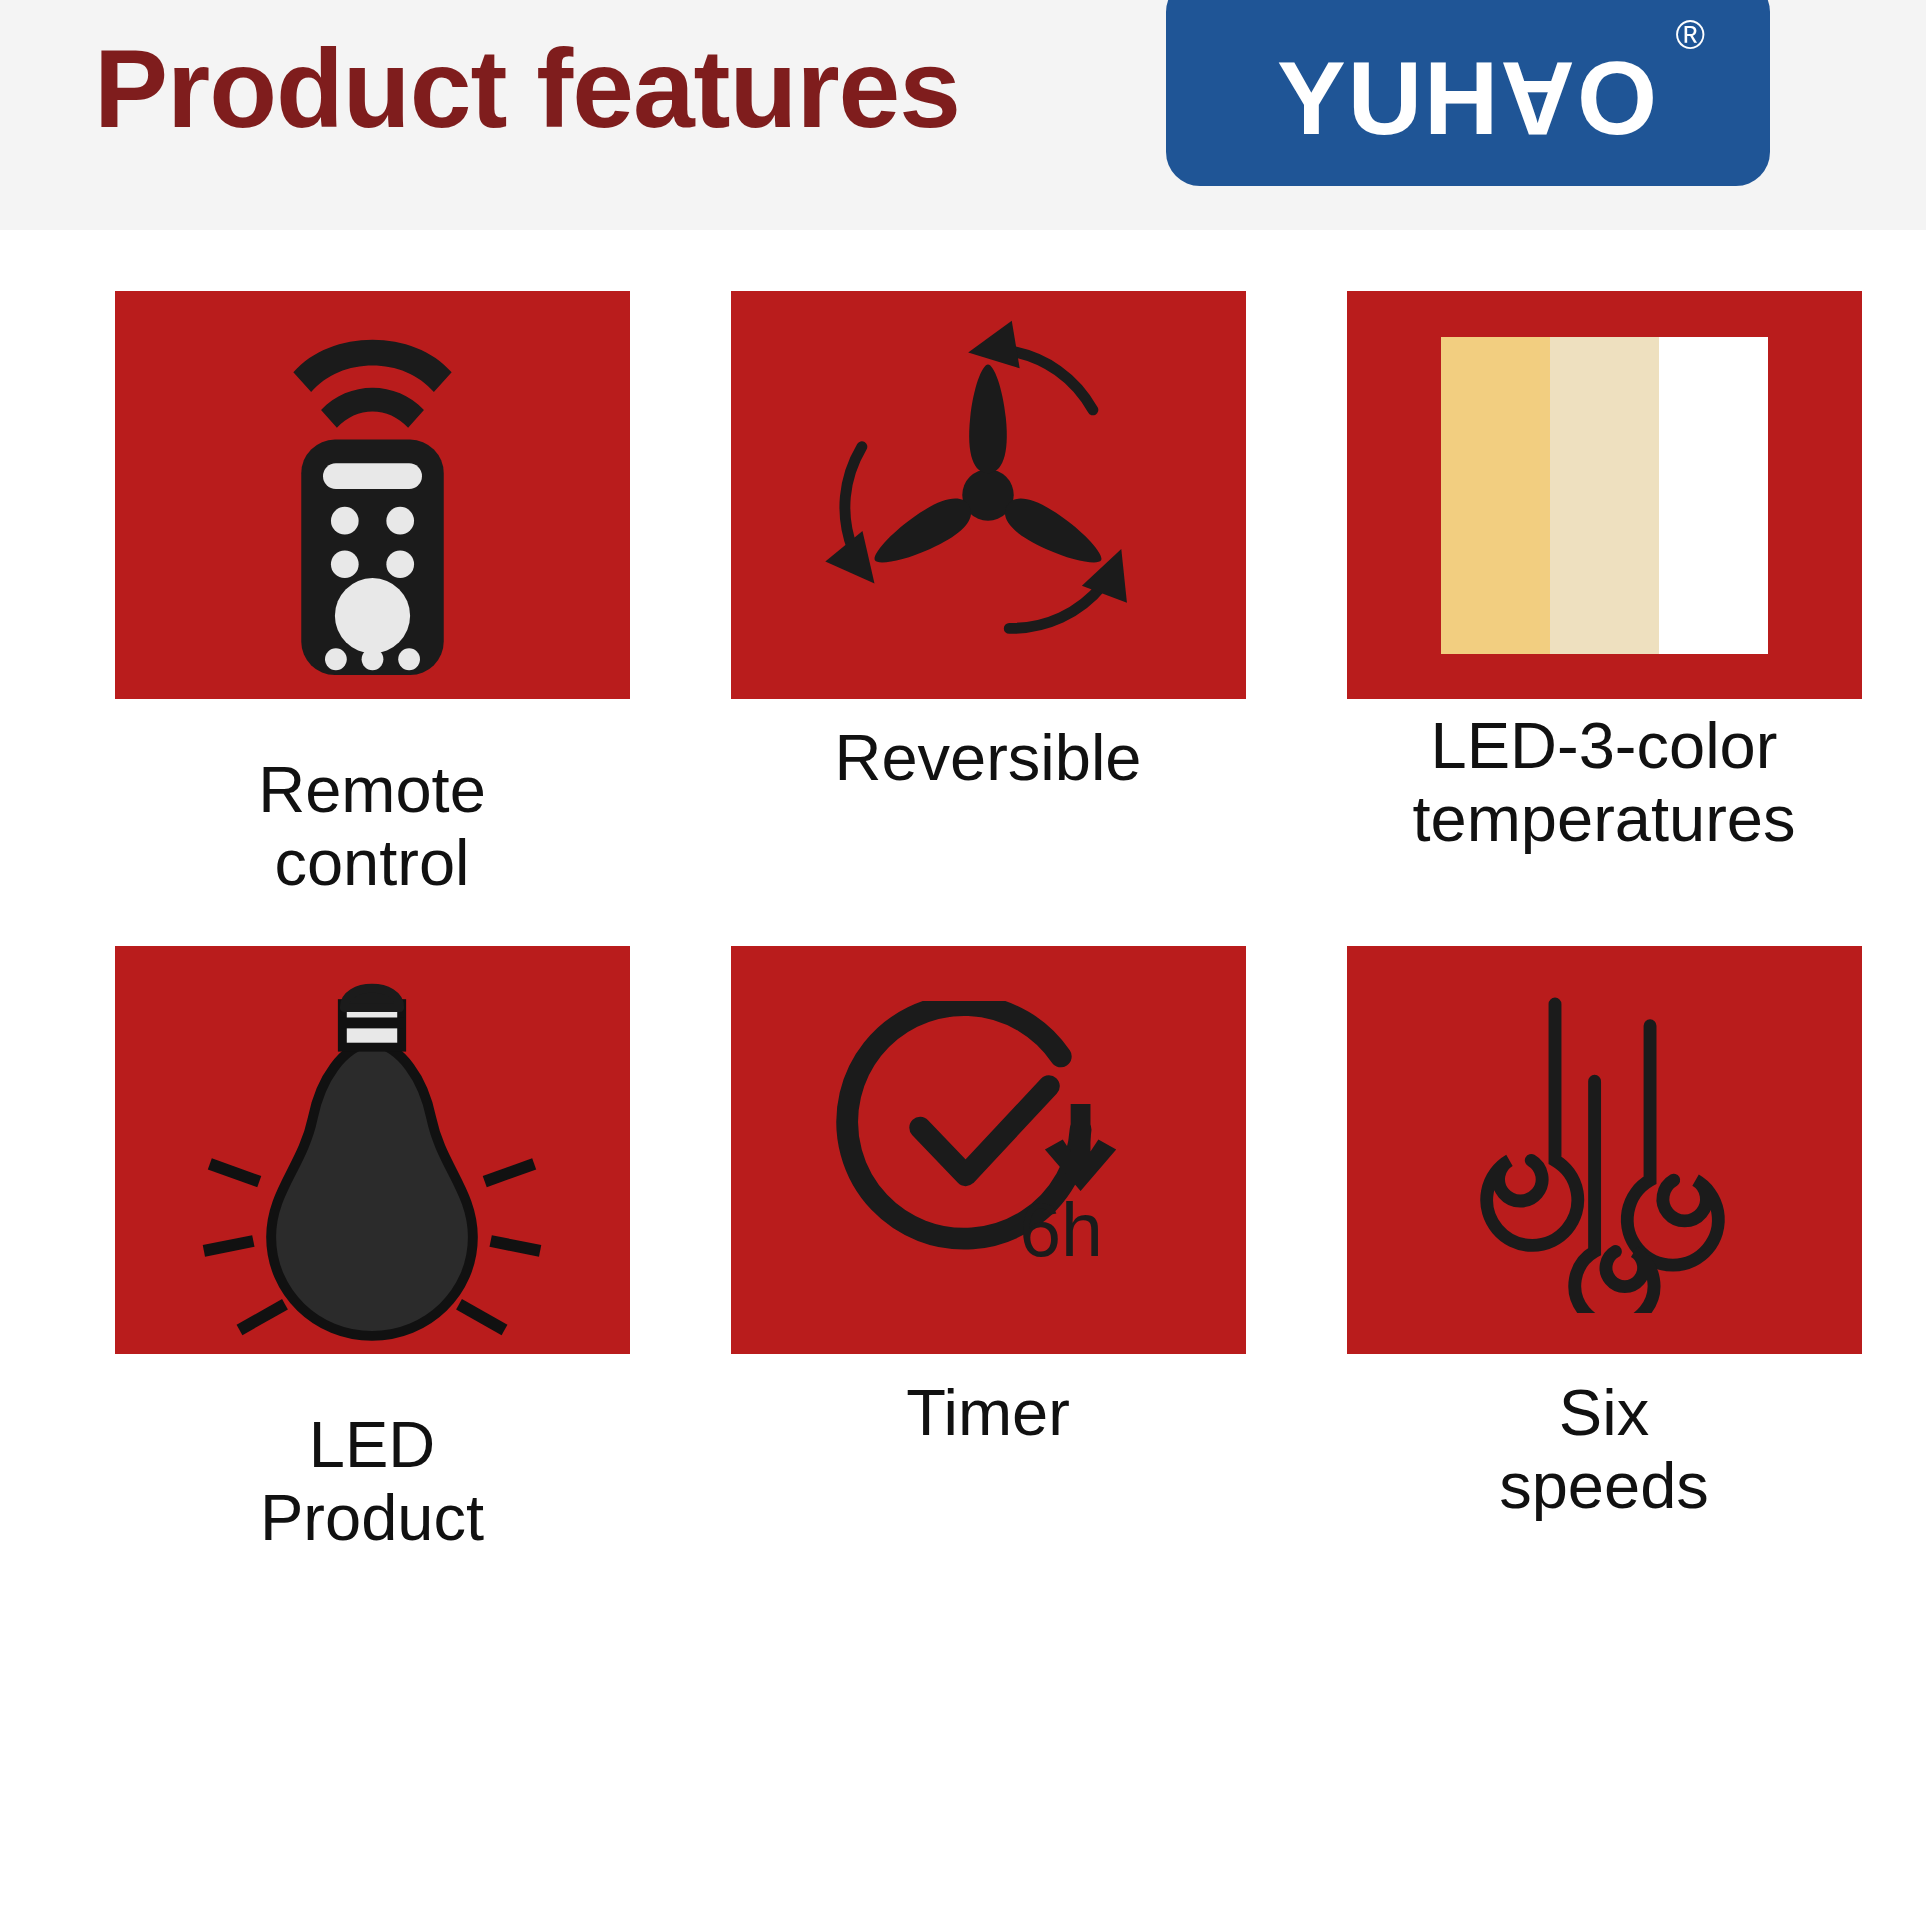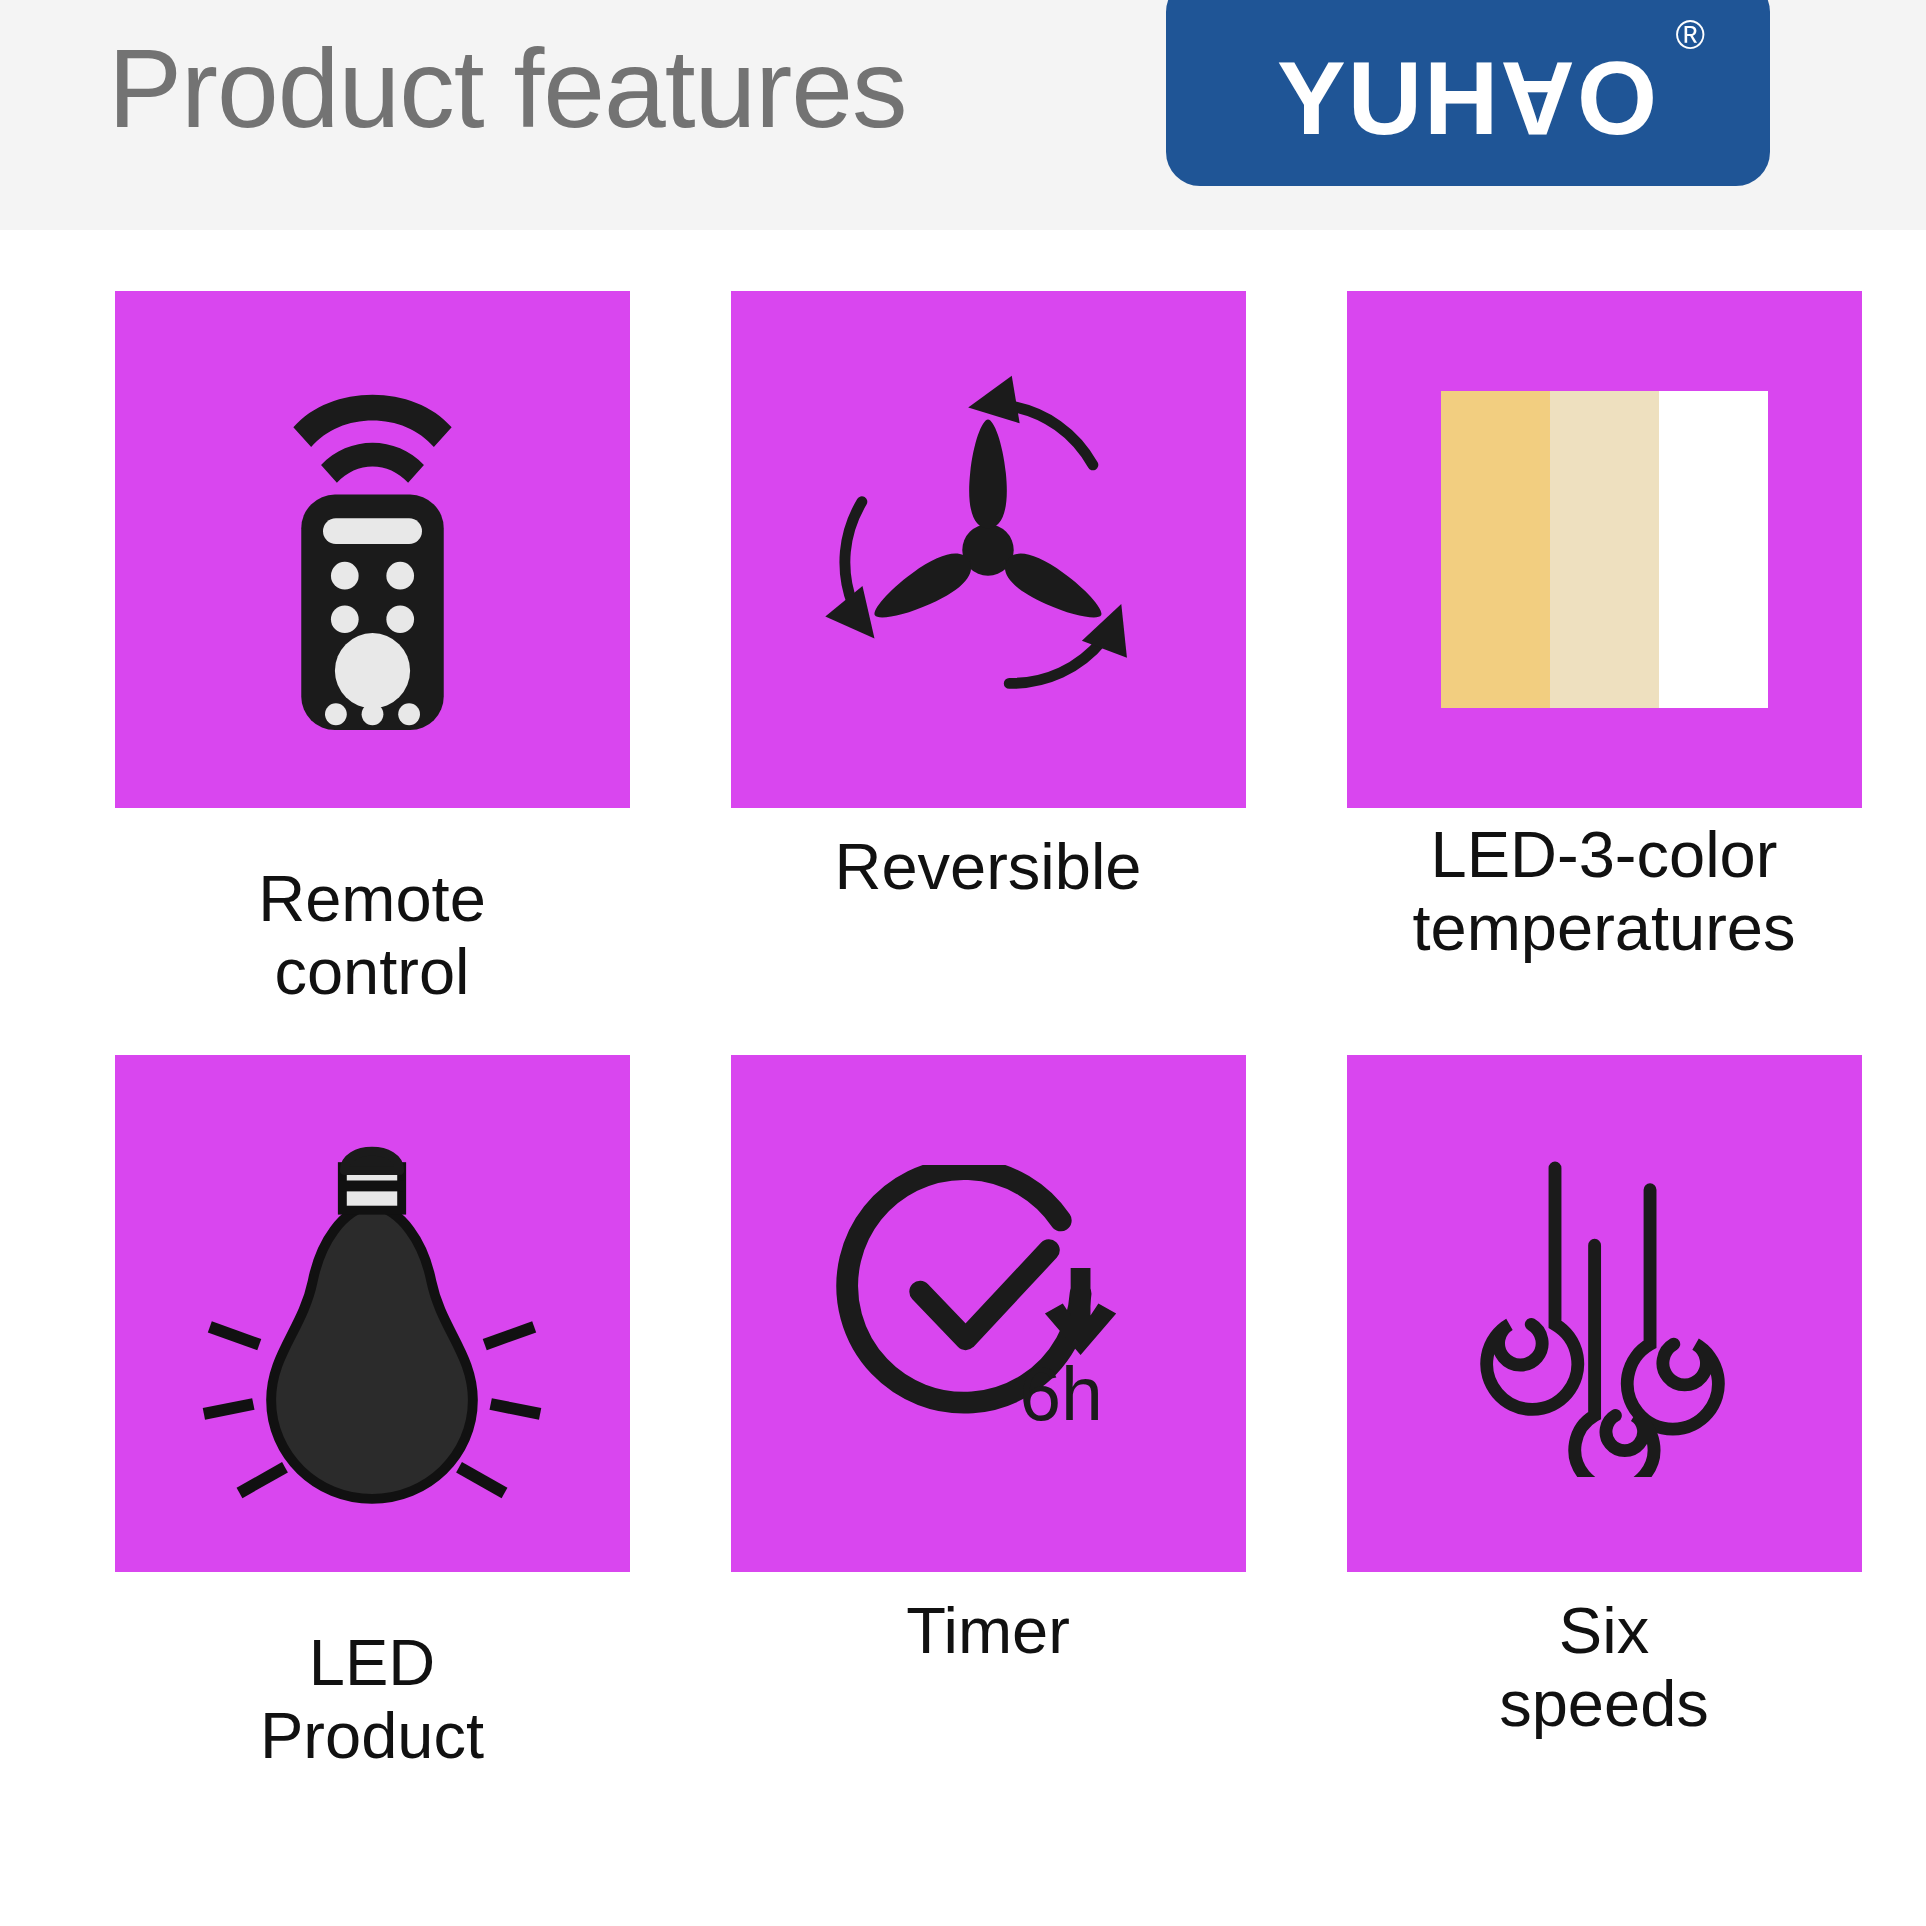--- a/index.html
+++ b/index.html
@@ -15,25 +15,25 @@
   .header {
     position:relative;
     width:1927px;
     height:230px;
     background:#F4F4F4;
     display:flex;
     align-items:center;
   }
   .header-title {
     position:absolute;
-    left:108px;
+    left:94px;
     top:34px;
     font-size:111px;
-    font-weight:normal;
-    color:#737373;
+    font-weight:bold;
+    color:#7f1d1d;
     letter-spacing:-1px;
     line-height:1;
     white-space:nowrap;
   }
   .logo-badge {
     position:absolute;
     left:1166px;
     top:-22px;
     width:604px;
     height:208px;
@@ -82,22 +82,22 @@
     display:flex;
     flex-direction:column;
     align-items:center;
   }
   .cell.c0 { margin-left:71px;gap:32px; }
   .cell.c1 { margin-left:14px; }
   .cell.c2 { margin-left:14px;align-items:center; }
 
   .tile {
     width:515px;
-    height:517px;
-    background:#d946ef;
+    height:408px;
+    background:#b91c1c;
     display:flex;
     align-items:center;
     justify-content:center;
     position:relative;
   }
   .tile svg { display:block; }
 
   .caption {
     margin-top:22px;
     font-size:65px;

